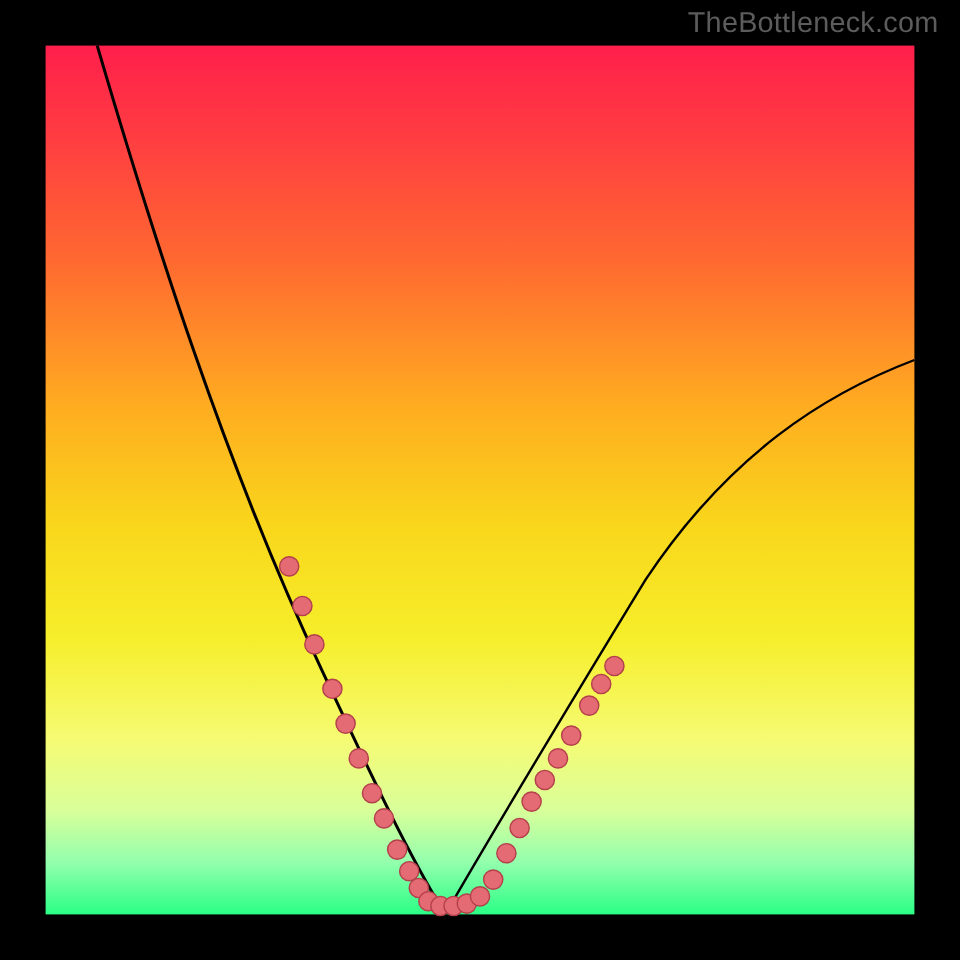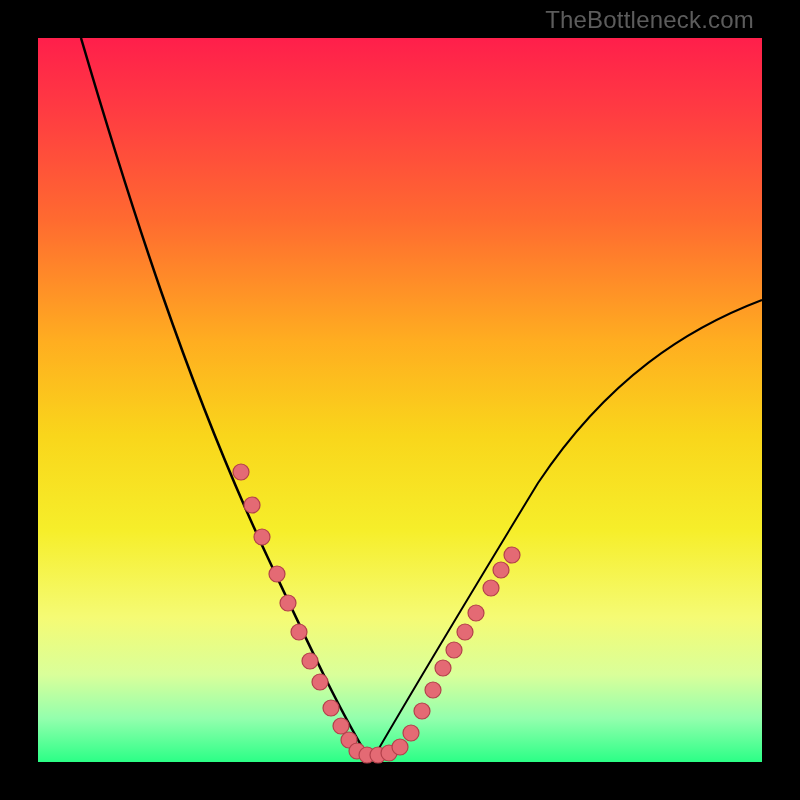--- a/index.html
+++ b/index.html
@@ -9,20 +9,21 @@
     height: 800px;
     overflow: hidden;
     background: #000;
     font-family: Arial, Helvetica, sans-serif;
   }
   .frame {
     position: relative;
     width: 764px;
     height: 800px;
     background: #000;
+    padding-left: 28px;
   }
   .plot-area {
     position: absolute;
     left: 38px;
     top: 38px;
     width: 724px;
     height: 724px;
     
     background: linear-gradient(
       to bottom,

